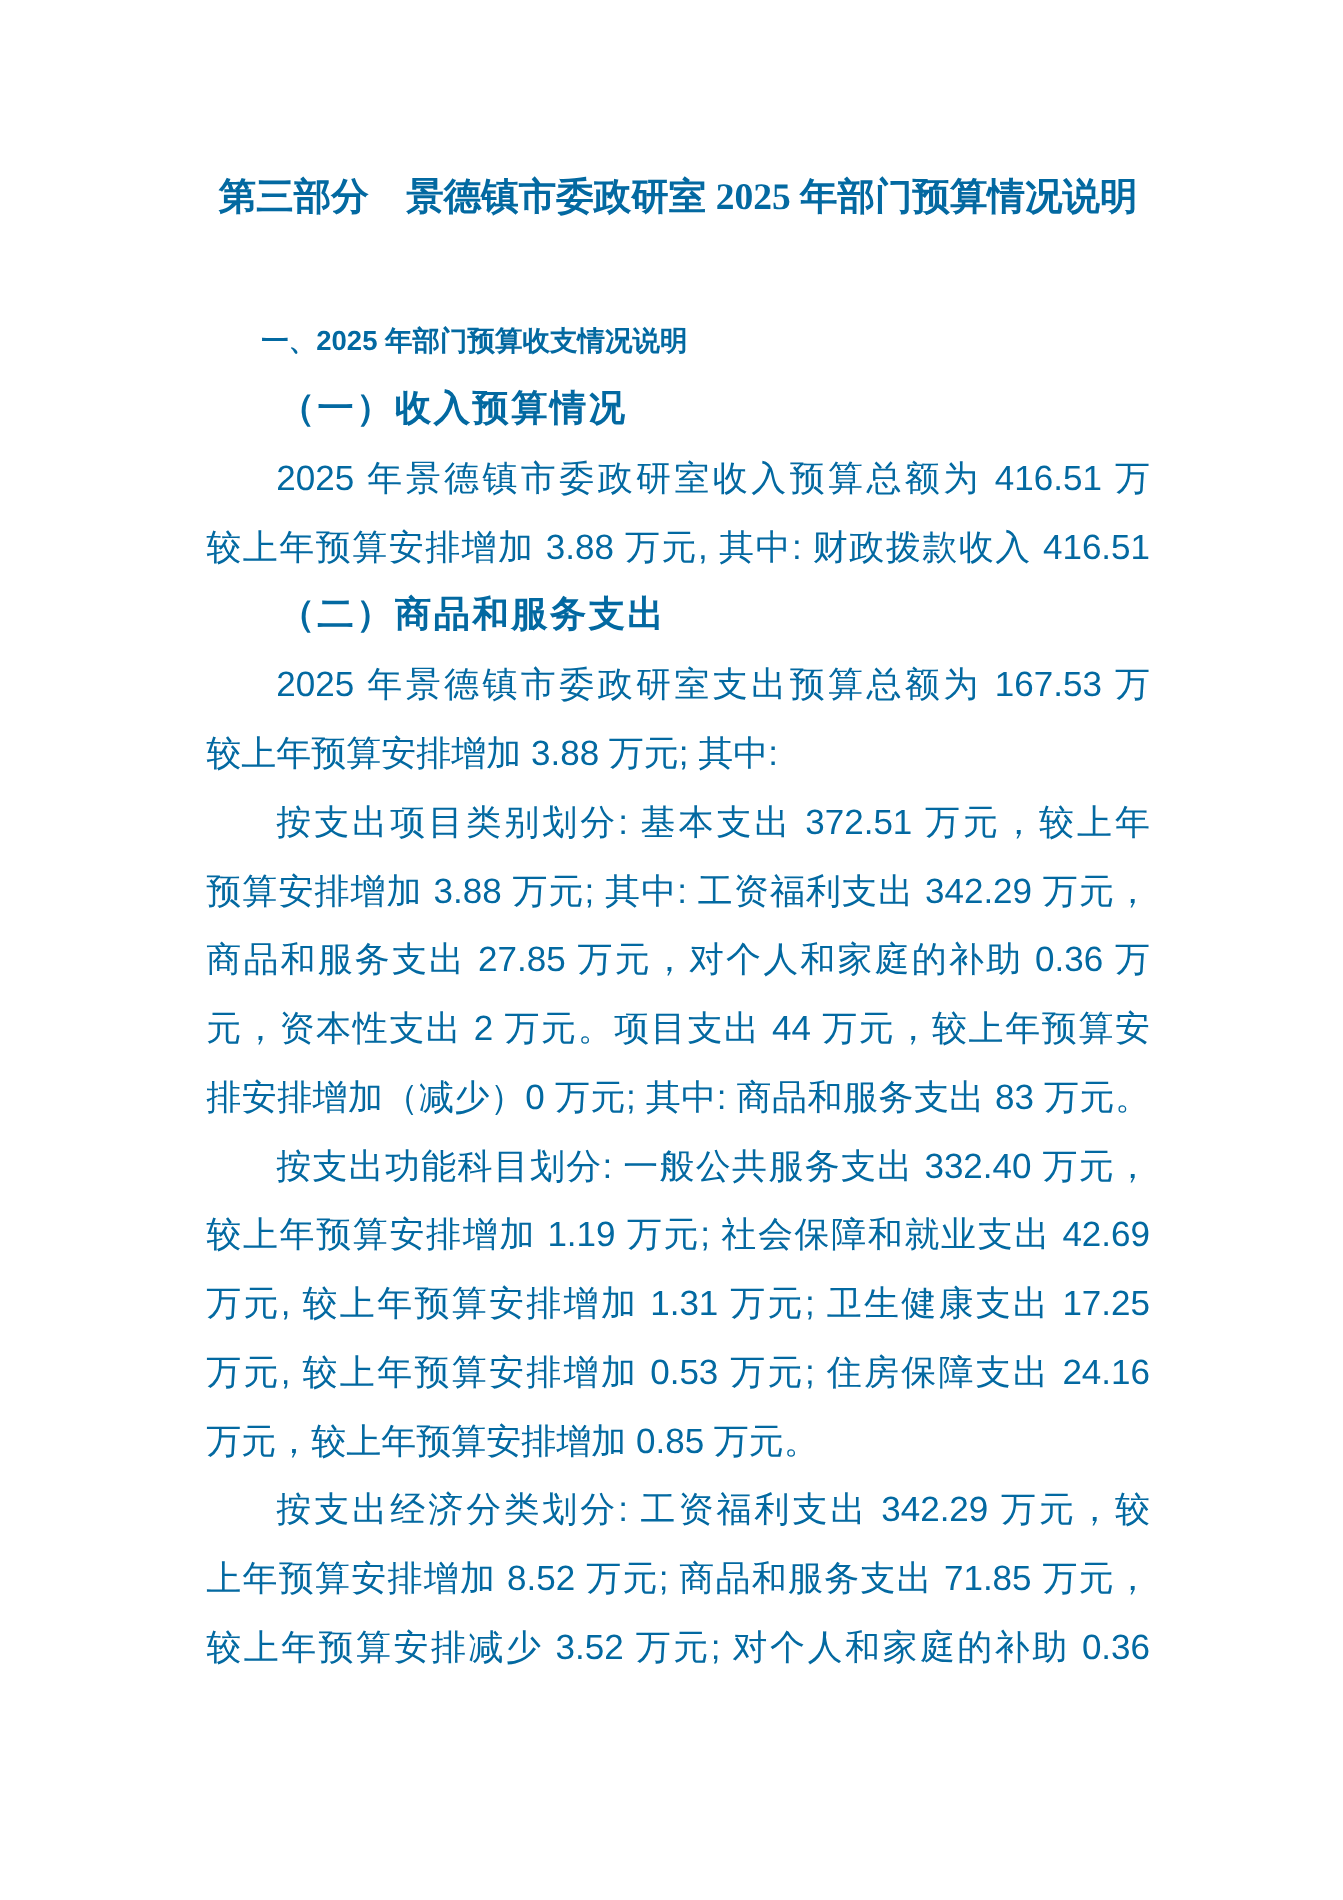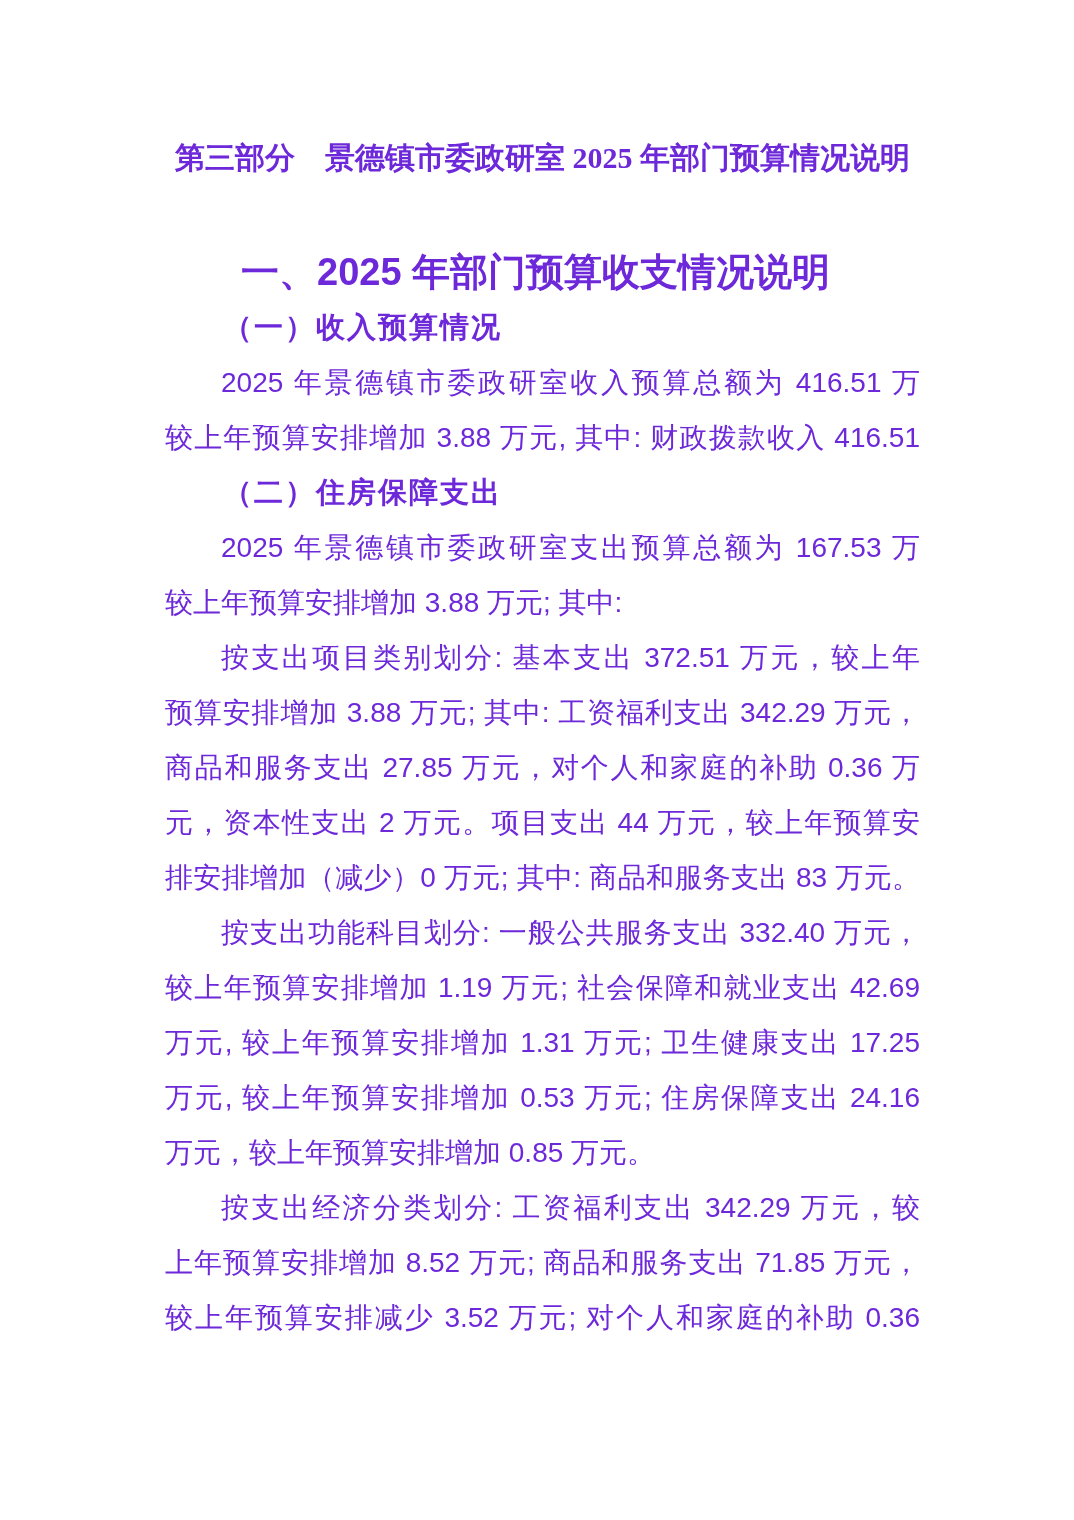--- a/index.html
+++ b/index.html
@@ -2,40 +2,40 @@
 <html lang="zh"><head>
 <meta charset="utf-8">
 <style>
   html, body { margin: 0; padding: 0; }
   body { background: #ffffff; }
   .page {
     position: relative;
     width: 1074px;
     height: 1472px;
     background: #ffffff;
-    color: #6d28d9;
+    color: #0369a1;
     overflow: hidden;
   }
   .content {
     padding: 0 154px 0 165px; 
   }
   .doc-title {
     margin: 130px 0 0 0;
     font-family: "Liberation Serif", serif;
     font-weight: 700;
     font-size: 30px;
     line-height: 55px;
     text-align: center;
     white-space: nowrap;
   }
   .sec-heading {
     margin: 60px 0 0 0;
     font-family: "Liberation Sans", sans-serif;
     font-weight: 700;
-    font-size: 38px;
+    font-size: 22px;
     line-height: 55px;
     text-indent: 2em;
     white-space: nowrap;
   }
   .sub-heading {
     margin: 0;
     font-family: "Liberation Serif", serif;
     font-weight: 700;
     font-size: 29px;
     line-height: 55px;
@@ -68,21 +68,21 @@
 
     <h1 class="doc-title">第三部分　景德镇市委政研室 2025 年部门预算情况说明</h1>
 
     <h2 class="sec-heading">一、2025 年部门预算收支情况说明</h2>
 
     <h3 class="sub-heading">（一）收入预算情况</h3>
 
     <p class="ln j ind">2025 年景德镇市委政研室收入预算总额为 416.51 万元，</p>
     <p class="ln j">较上年预算安排增加 3.88 万元, 其中: 财政拨款收入 416.51</p>
 
-    <h3 class="sub-heading">（二）住房保障支出</h3>
+    <h3 class="sub-heading">（二）商品和服务支出</h3>
 
     <p class="ln j ind">2025 年景德镇市委政研室支出预算总额为 167.53 万元，</p>
     <p class="ln">较上年预算安排增加 3.88 万元; 其中:</p>
 
     <p class="ln j ind">按支出项目类别划分: 基本支出 372.51 万元，较上年</p>
     <p class="ln j">预算安排增加 3.88 万元; 其中: 工资福利支出 342.29 万元，</p>
     <p class="ln j">商品和服务支出 27.85 万元，对个人和家庭的补助 0.36 万</p>
     <p class="ln j">元，资本性支出 2 万元。项目支出 44 万元，较上年预算安</p>
     <p class="ln j">排安排增加（减少）0 万元; 其中: 商品和服务支出 83 万元。</p>
 

